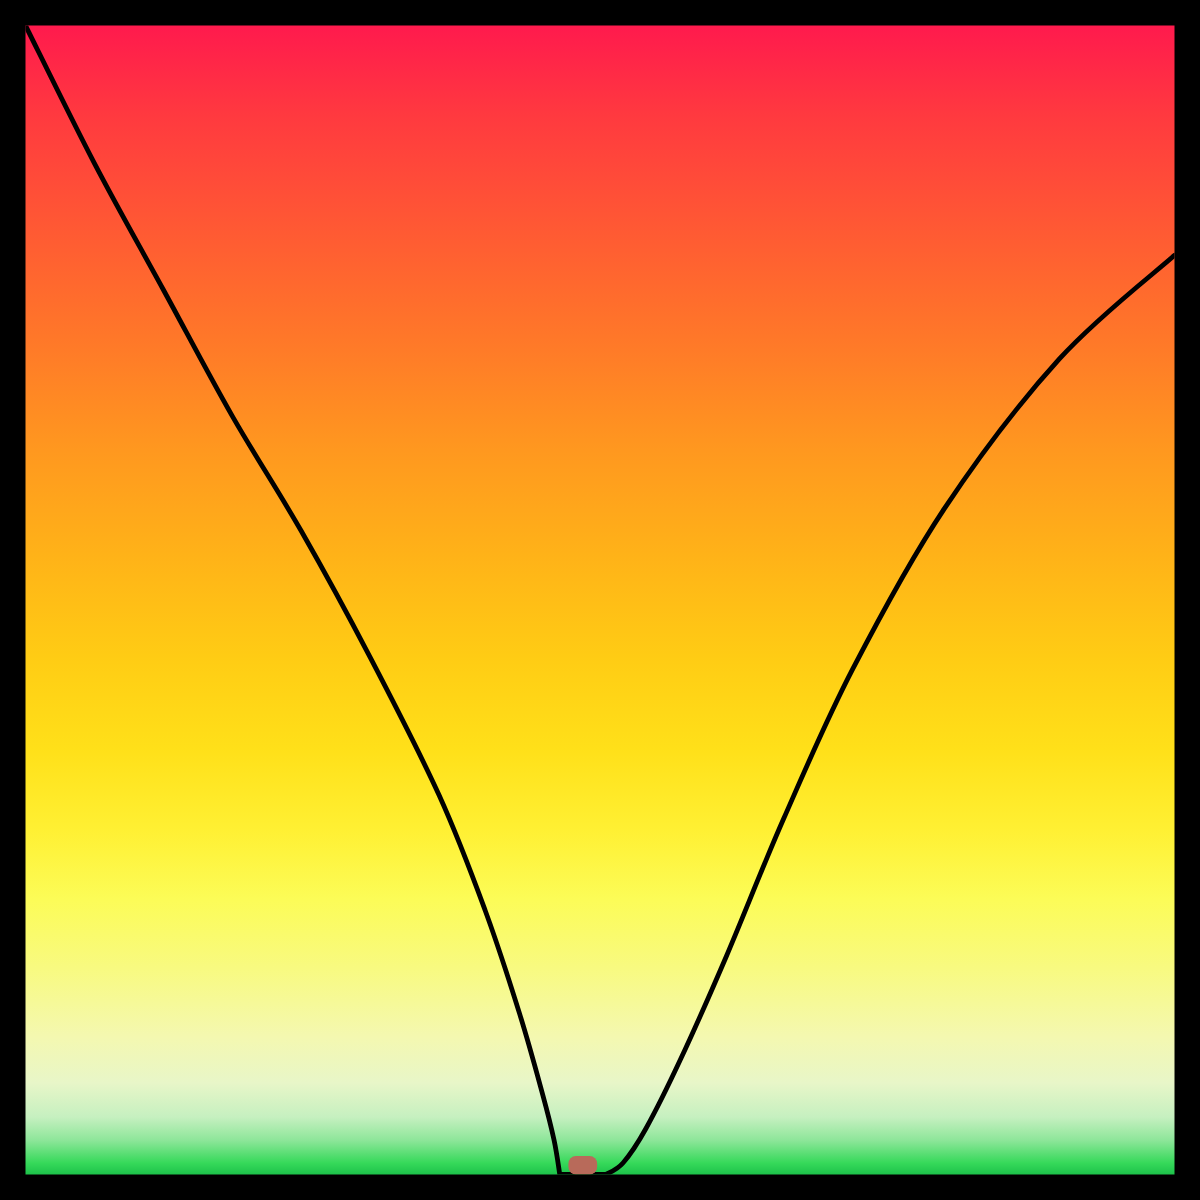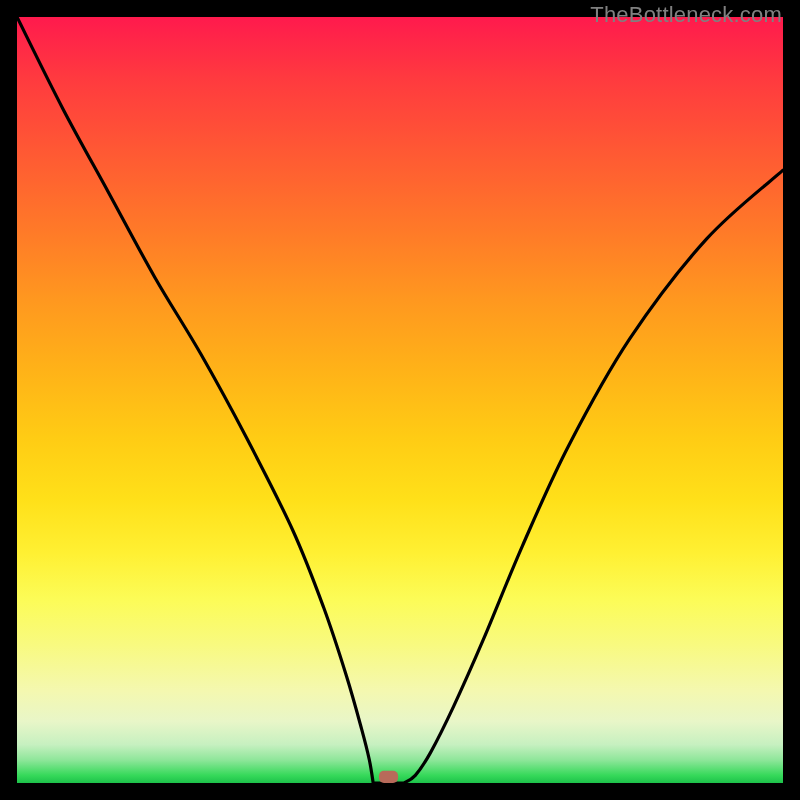--- a/index.html
+++ b/index.html
@@ -61,21 +61,20 @@
     width: 766px;
     height: 766px;
     z-index: 30;
   }
 </style>
 </head>
 <body>
 
 <div class="frame">
 
-  <div class="watermark">TheBottleneck.com</div>
 
   <div class="plot-outer">
 
     <svg class="curve" viewBox="0 0 766 766" preserveAspectRatio="none">
       <g>
         <path id="curve-path" fill="none" stroke="#000000" stroke-width="3.2" stroke-linejoin="round" stroke-linecap="round" d="M 0.00 0.00 C 7.66 15.32, 30.64 62.56, 45.96 91.92 C 61.28 121.28, 76.60 148.09, 91.92 176.18 C 107.24 204.27, 122.56 233.63, 137.88 260.44 C 153.20 287.25, 168.52 310.23, 183.84 337.04 C 199.16 363.85, 214.48 391.94, 229.80 421.30 C 245.12 450.66, 262.99 485.13, 275.76 513.22 C 288.53 541.31, 297.46 565.56, 306.40 589.82 C 315.34 614.08, 323.00 638.33, 329.38 658.76 C 335.76 679.19, 340.87 698.34, 344.70 712.38 C 348.53 726.42, 350.44 734.08, 352.36 743.02 C 354.28 751.96, 355.55 762.17, 356.19 766.00 L 386.83 766.00 L 386.83 766.00 C 388.75 764.72, 393.85 763.45, 398.32 758.34 C 402.79 753.23, 407.26 746.85, 413.64 735.36 C 420.02 723.87, 427.68 708.55, 436.62 689.40 C 445.56 670.25, 455.77 647.27, 467.26 620.46 C 478.75 593.65, 491.52 560.46, 505.56 528.54 C 519.60 496.62, 533.65 463.43, 551.52 428.96 C 569.39 394.49, 589.82 356.19, 612.80 321.72 C 635.78 287.25, 663.87 250.23, 689.40 222.14 C 714.93 194.05, 753.23 164.69, 766.00 153.20"></path>
         <rect id="marker-rect" rx="5" ry="5" fill="#b86a5a" x="361.94" y="753.74" width="19.15" height="12.26"></rect>
       </g>
     </svg>
 

